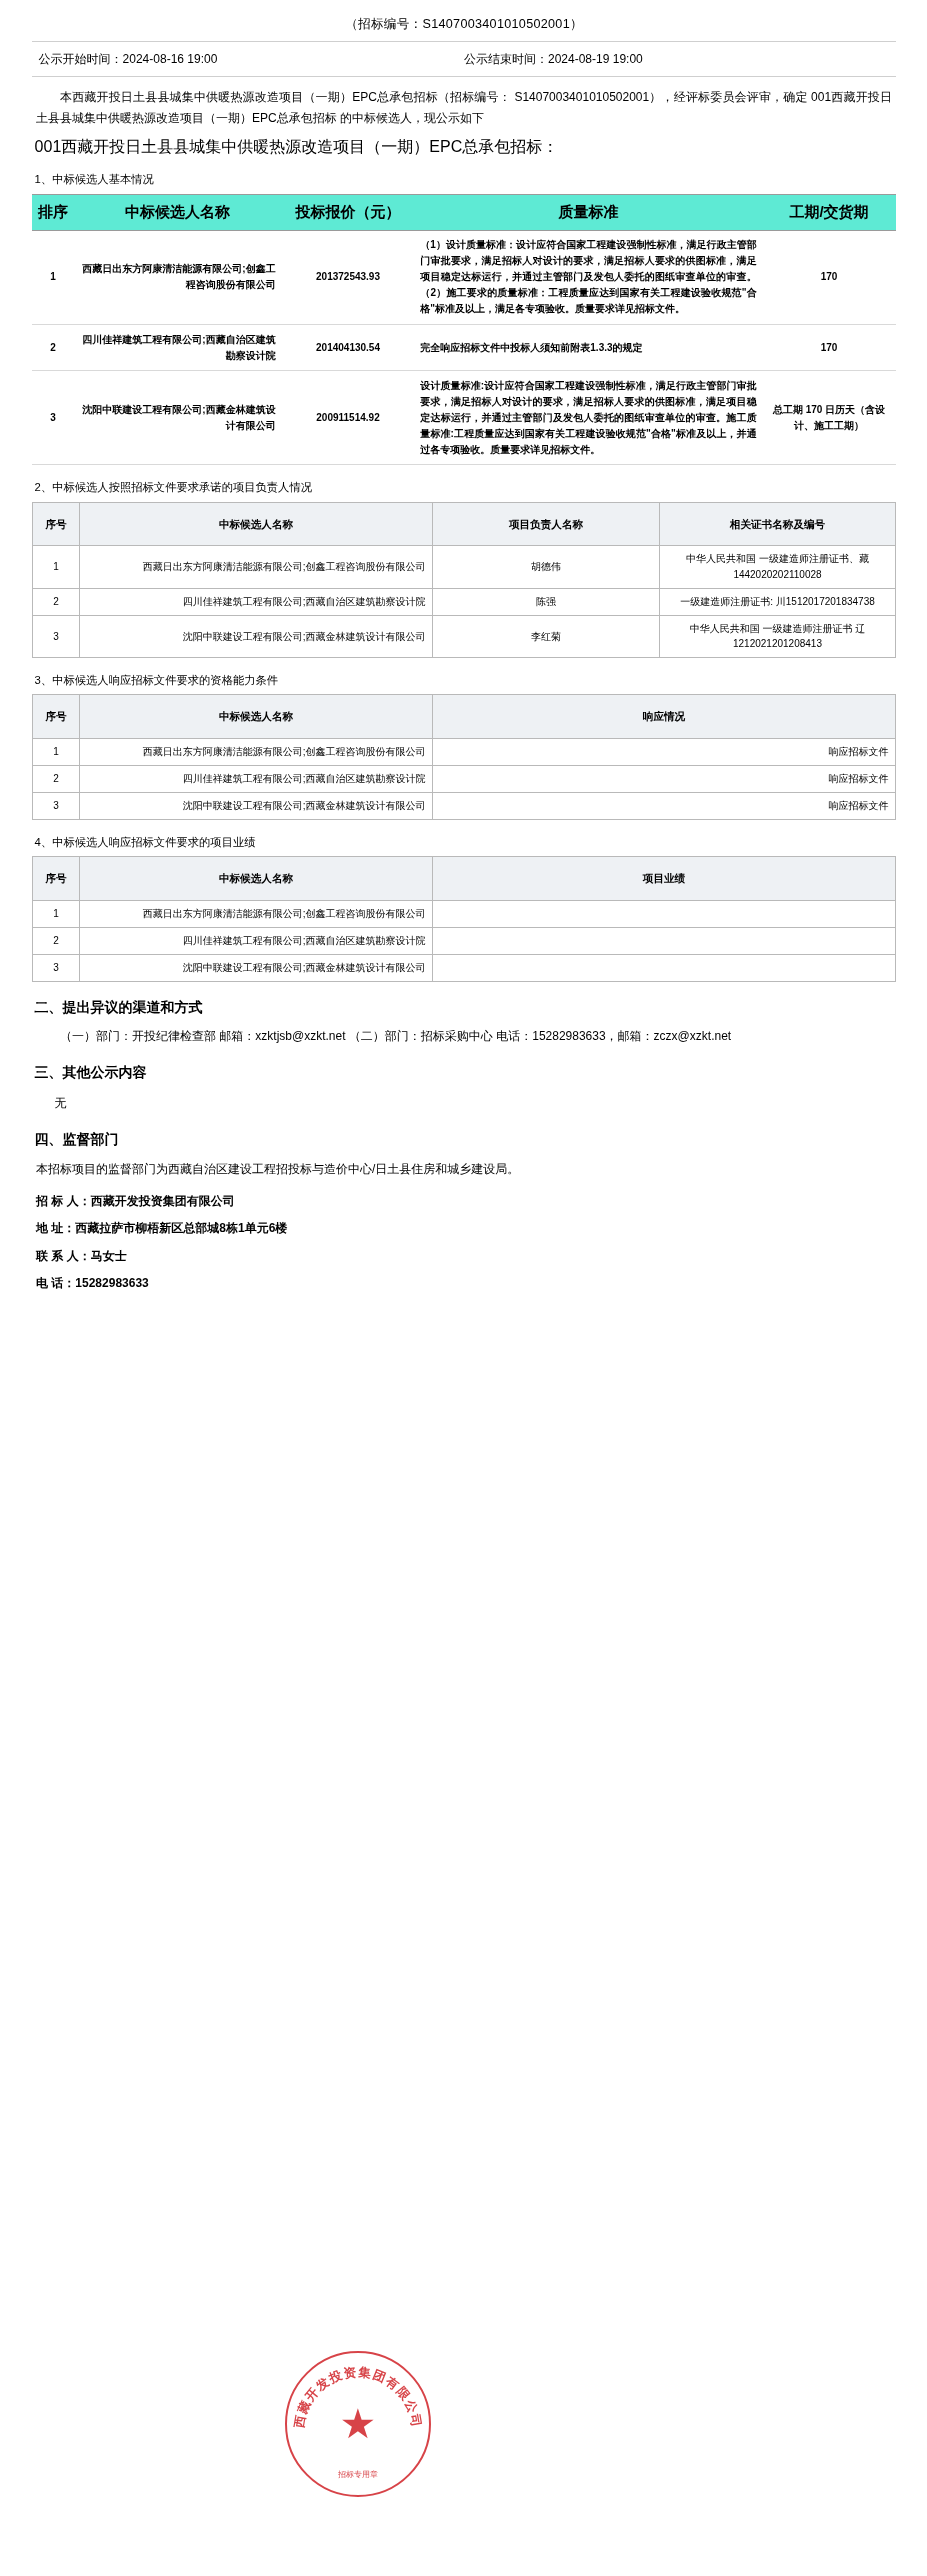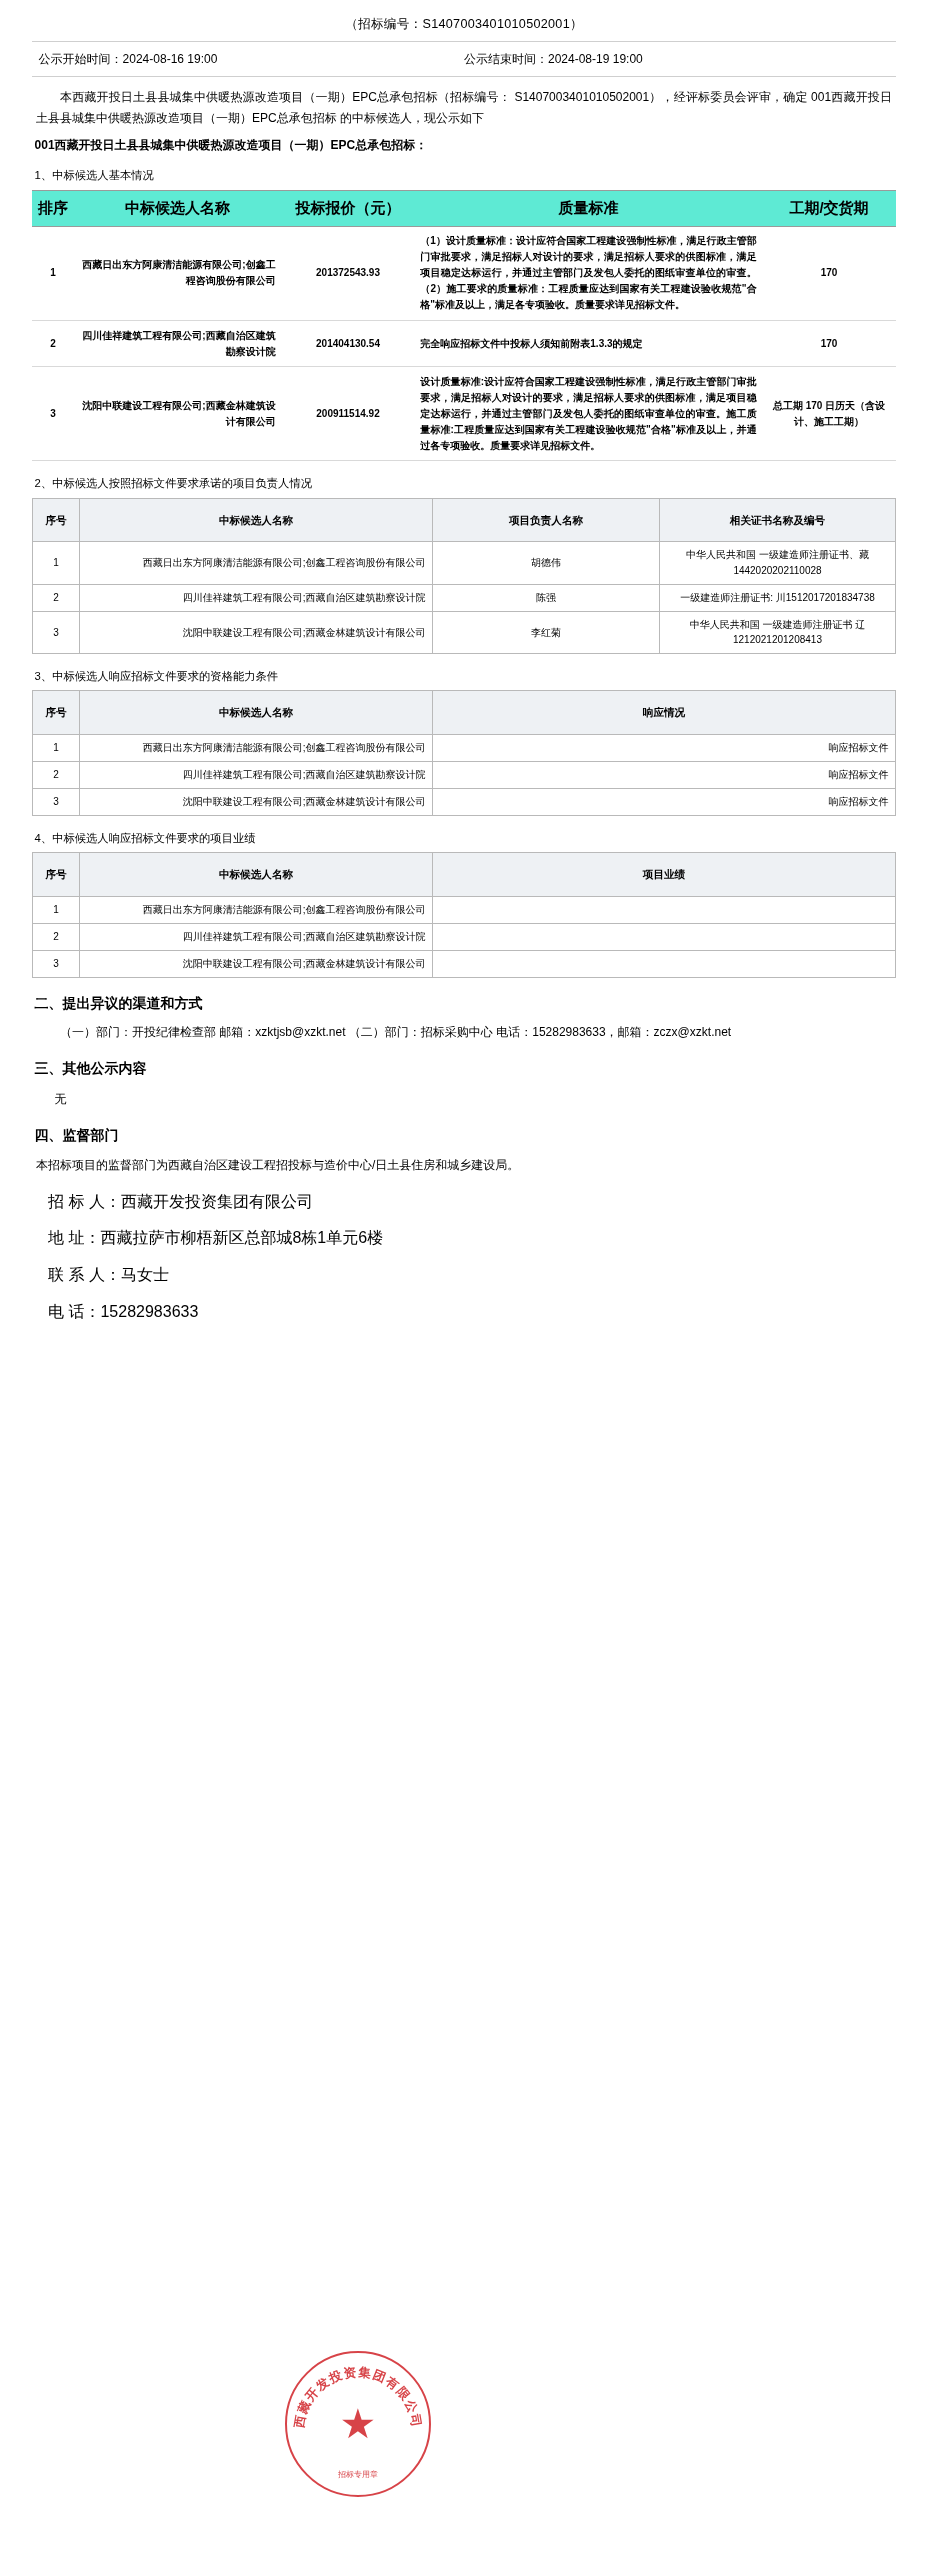--- a/index.html
+++ b/index.html
@@ -43,22 +43,22 @@
     text-align:justify;
     margin:4px 4px 5.3px 4px;
   }
   .indent{text-indent:2em;}
   h2.section{
     font-size:14px;
     font-weight:bold;
     margin:17px 2.6px 9.3px 2.6px;
   }
   .subtitle{
-    font-size:12px;
-    font-weight:bold;
+    font-size:16px;
+    font-weight:normal;
     margin:8px 2.6px 9.3px 2.6px;
   }
   .subhead{
     font-size:11.3px;
     margin:14.6px 2.6px 6.6px 2.6px;
   }
   table{
     width:100%;
     border-collapse:collapse;
     font-size:10px;
@@ -97,26 +97,27 @@
   }
   .c{text-align:center;}
   .l{text-align:right;}
   .j{text-align:justify;}
   .num-col{width:34px;}
   .name-col{width:199px;}
   .price-col{width:126px;}
   .qual-col{width:auto;}
   .dur-col{width:126px;}
   .contact-block{
-    font-size:16px;
+    font-size:12px;
     line-height:2.3;
     margin-top:8px;
-    margin-left:16px;
+    margin-left:4px;
     position:relative;
     z-index:2;
+    font-weight:bold;
   }
   .stamp{
     position:absolute;
     left:285px;
     bottom:79px;
     width:142px;
     height:142px;
     border:2.6px solid #cf1b20;
     border-radius:50%;
     opacity:0.82;

